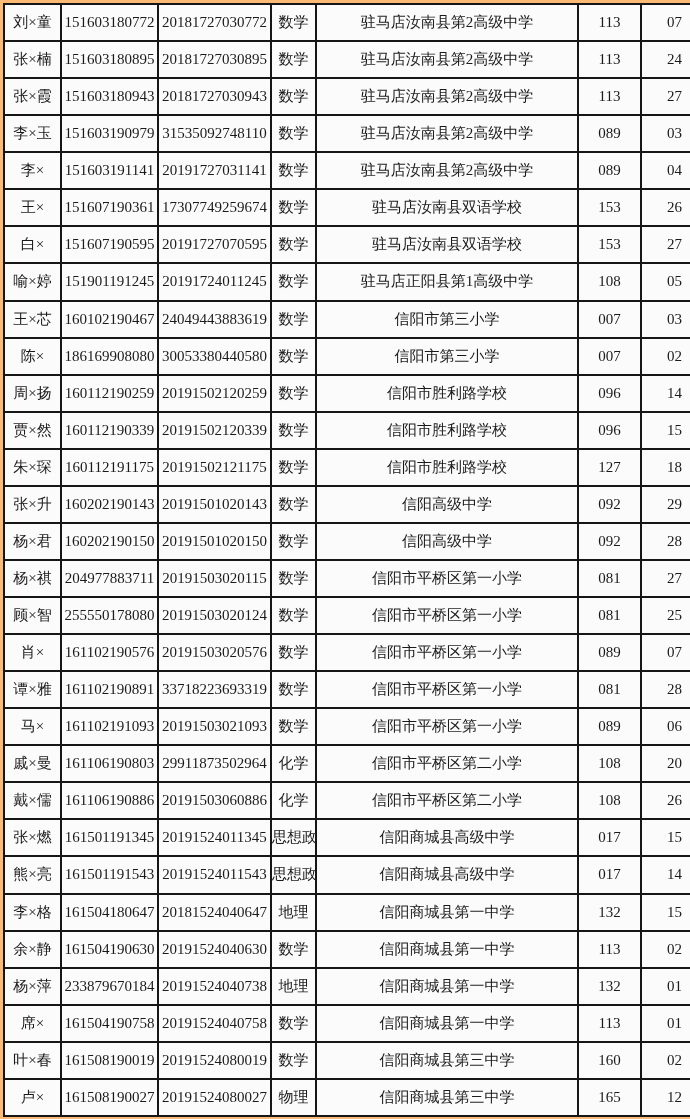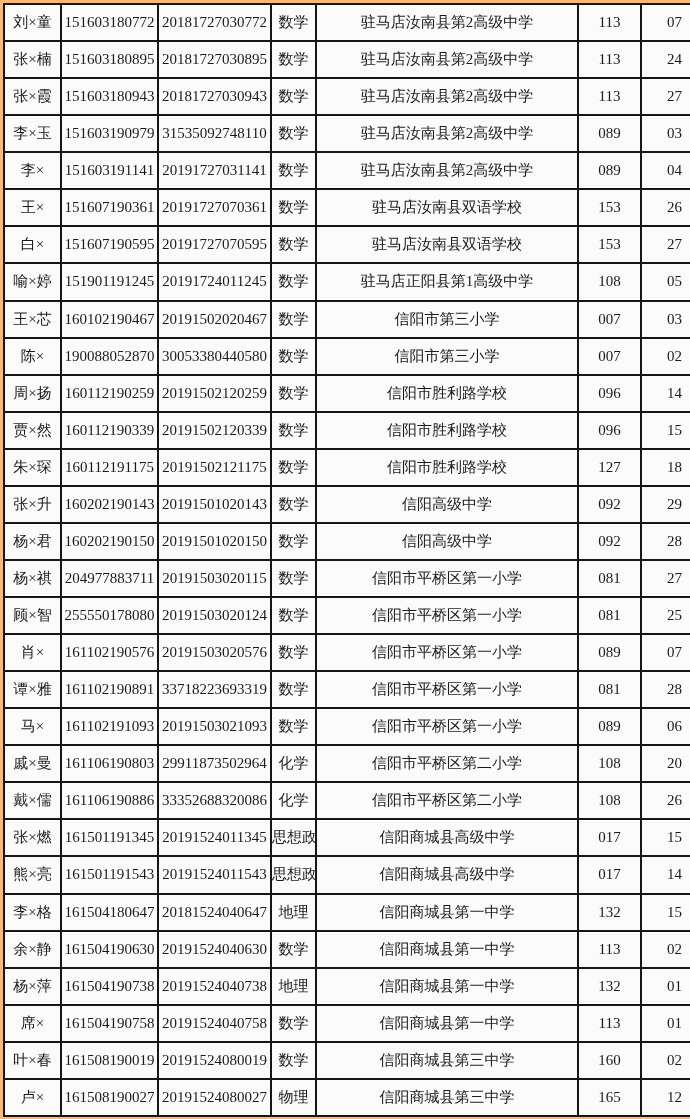--- a/index.html
+++ b/index.html
@@ -107,21 +107,21 @@
           <td>151603191141</td>
           <td>20191727031141</td>
           <td>数学</td>
           <td>驻马店汝南县第2高级中学</td>
           <td>089</td>
           <td>04</td>
         </tr>
         <tr>
           <td>王×</td>
           <td>151607190361</td>
-          <td>20191727070361</td>
+          <td>17307749259674</td>
           <td>数学</td>
           <td>驻马店汝南县双语学校</td>
           <td>153</td>
           <td>26</td>
         </tr>
         <tr>
           <td>白×</td>
           <td>151607190595</td>
           <td>20191727070595</td>
           <td>数学</td>
@@ -134,29 +134,29 @@
           <td>151901191245</td>
           <td>20191724011245</td>
           <td>数学</td>
           <td>驻马店正阳县第1高级中学</td>
           <td>108</td>
           <td>05</td>
         </tr>
         <tr>
           <td>王×芯</td>
           <td>160102190467</td>
-          <td>20191502020467</td>
+          <td>24049443883619</td>
           <td>数学</td>
           <td>信阳市第三小学</td>
           <td>007</td>
           <td>03</td>
         </tr>
         <tr>
           <td>陈×</td>
-          <td>190088052870</td>
+          <td>186169908080</td>
           <td>30053380440580</td>
           <td>数学</td>
           <td>信阳市第三小学</td>
           <td>007</td>
           <td>02</td>
         </tr>
         <tr>
           <td>周×扬</td>
           <td>160112190259</td>
           <td>20191502120259</td>
@@ -251,21 +251,21 @@
           <td>161106190803</td>
           <td>29911873502964</td>
           <td>化学</td>
           <td>信阳市平桥区第二小学</td>
           <td>108</td>
           <td>20</td>
         </tr>
         <tr>
           <td>戴×儒</td>
           <td>161106190886</td>
-          <td>33352688320086</td>
+          <td>20191503060886</td>
           <td>化学</td>
           <td>信阳市平桥区第二小学</td>
           <td>108</td>
           <td>26</td>
         </tr>
         <tr>
           <td>张×燃</td>
           <td>161501191345</td>
           <td>20191524011345</td>
           <td class="clip-left">思想政治</td>
@@ -295,21 +295,21 @@
           <td>余×静</td>
           <td>161504190630</td>
           <td>20191524040630</td>
           <td>数学</td>
           <td>信阳商城县第一中学</td>
           <td>113</td>
           <td>02</td>
         </tr>
         <tr>
           <td>杨×萍</td>
-          <td>161504190738</td>
+          <td>233879670184</td>
           <td>20191524040738</td>
           <td>地理</td>
           <td>信阳商城县第一中学</td>
           <td>132</td>
           <td>01</td>
         </tr>
         <tr>
           <td>席×</td>
           <td>161504190758</td>
           <td>20191524040758</td>

